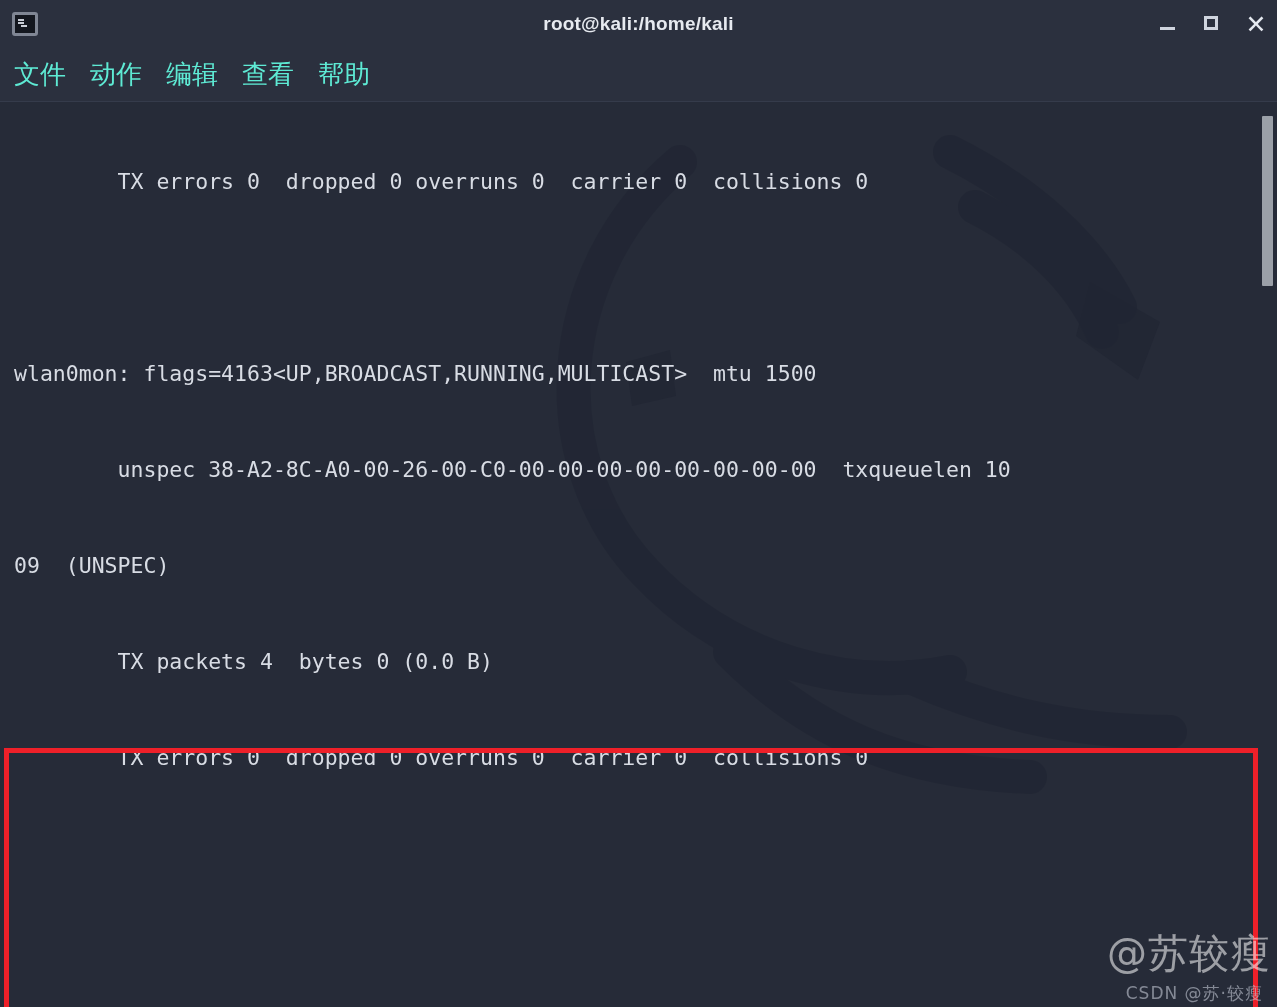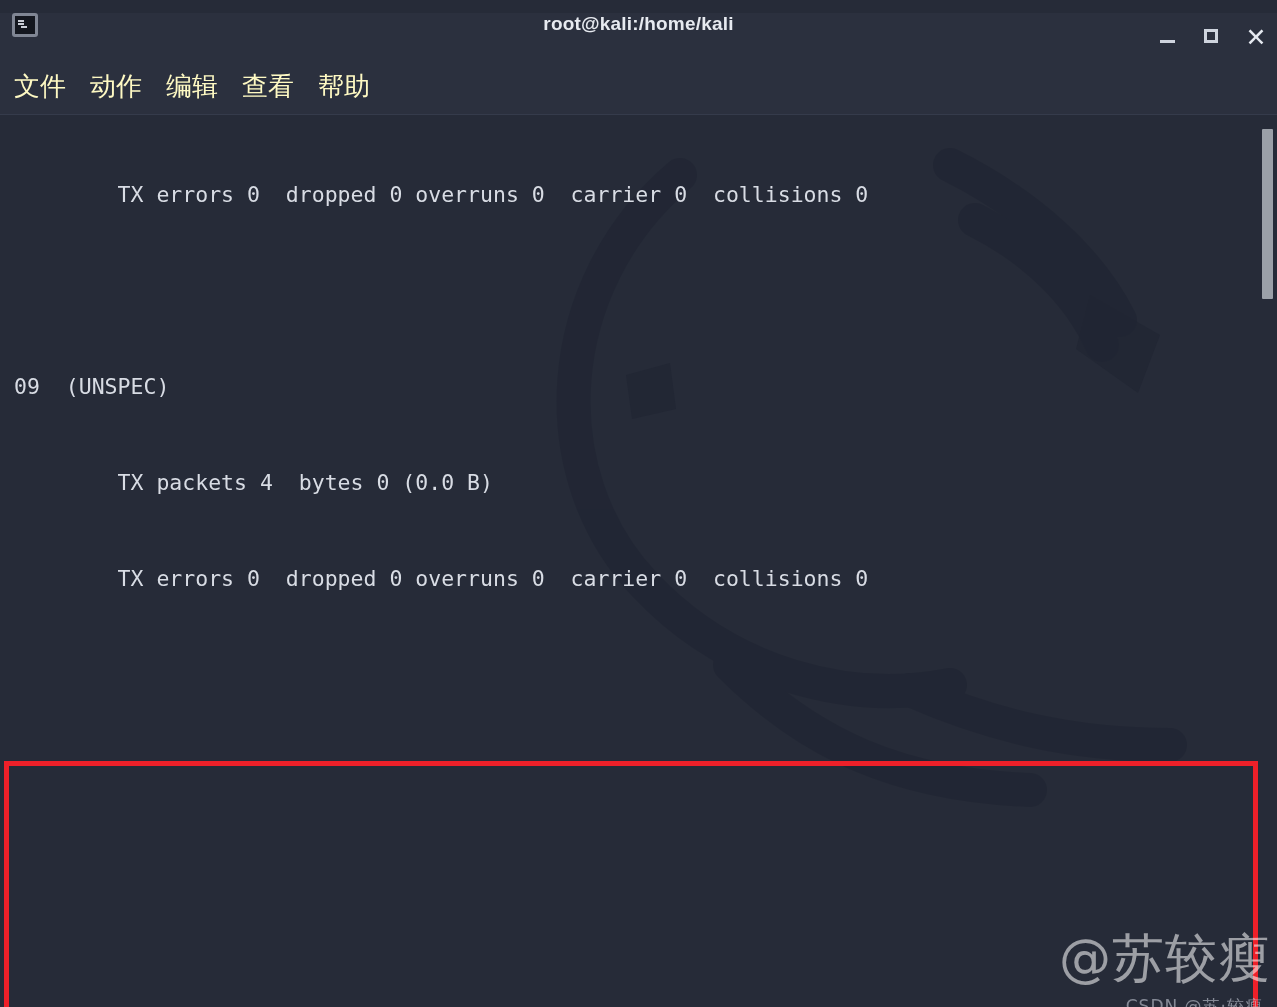--- a/index.html
+++ b/index.html
@@ -21,23 +21,22 @@
     height: 1007px;
     background: #262b38;
     overflow: hidden;
   }
 
   .titlebar {
     position: relative;
     height: 48px;
     background: #2b303e;
     display: flex;
-    align-items: flex-start;
+    align-items: center;
     border-bottom: 1px solid #2b303e;
-    margin-top: 13px;
   }
 
   .app-icon {
     width: 26px;
     height: 24px;
     margin-left: 12px;
     border: 3px solid #808694;
     border-radius: 3px;
     background: #14171f;
     position: relative;
@@ -114,23 +113,23 @@
   .menubar {
     height: 52px;
     background: #2b303e;
     display: flex;
     align-items: center;
     padding-left: 14px;
     gap: 24px;
     border-bottom: 1px solid #353b4b;
   }
   .menu-item {
-    font-family: Liberation Mono, monospace;
+    font-family: Liberation Serif, serif;
     font-size: 26px;
-    color: #fef9c3;
+    color: #5eead4;
     line-height: 1;
     cursor: default;
     white-space: nowrap;
   }
 
   
   .terminal {
     position: relative;
     height: 907px;
     background: #262b38;
@@ -197,21 +196,21 @@
     background: #9ba0a8;
     border-radius: 1px;
   }
 
   
   .wm-big {
     position: absolute;
     right: 6px;
     bottom: 28px;
     font-family: "DejaVu Sans", sans-serif;
-    font-size: 52px;
+    font-size: 40px;
     color: rgba(255,255,255,0.55);
     letter-spacing: 1px;
     z-index: 8;
     pointer-events: none;
     white-space: nowrap;
   }
   .wm-small {
     position: absolute;
     right: 14px;
     bottom: 4px;
@@ -259,20 +258,22 @@
       </g>
       <g fill="#1d2230" opacity="0.8">
         <path d="M660 250 l70 40 -22 58 -62 -44z"></path>
         <path d="M196 330 l44 -12 6 46 -44 10z"></path>
       </g>
     </svg>
 
     <div class="term-text">
       <div class="line">        TX errors 0  dropped 0 overruns 0  carrier 0  collisions 0</div>
       <div class="line blank">&nbsp;</div>
+      <div class="line">wlan0mon: flags=4163&lt;UP,BROADCAST,RUNNING,MULTICAST&gt;  mtu 1500</div>
+      <div class="line">        unspec 38-A2-8C-A0-00-26-00-C0-00-00-00-00-00-00-00-00  txqueuelen 10</div>
       <div class="line">09  (UNSPEC)</div>
       <div class="line">        TX packets 4  bytes 0 (0.0 B)</div>
       <div class="line">        TX errors 0  dropped 0 overruns 0  carrier 0  collisions 0</div>
 
       
       
       
 
       
       

